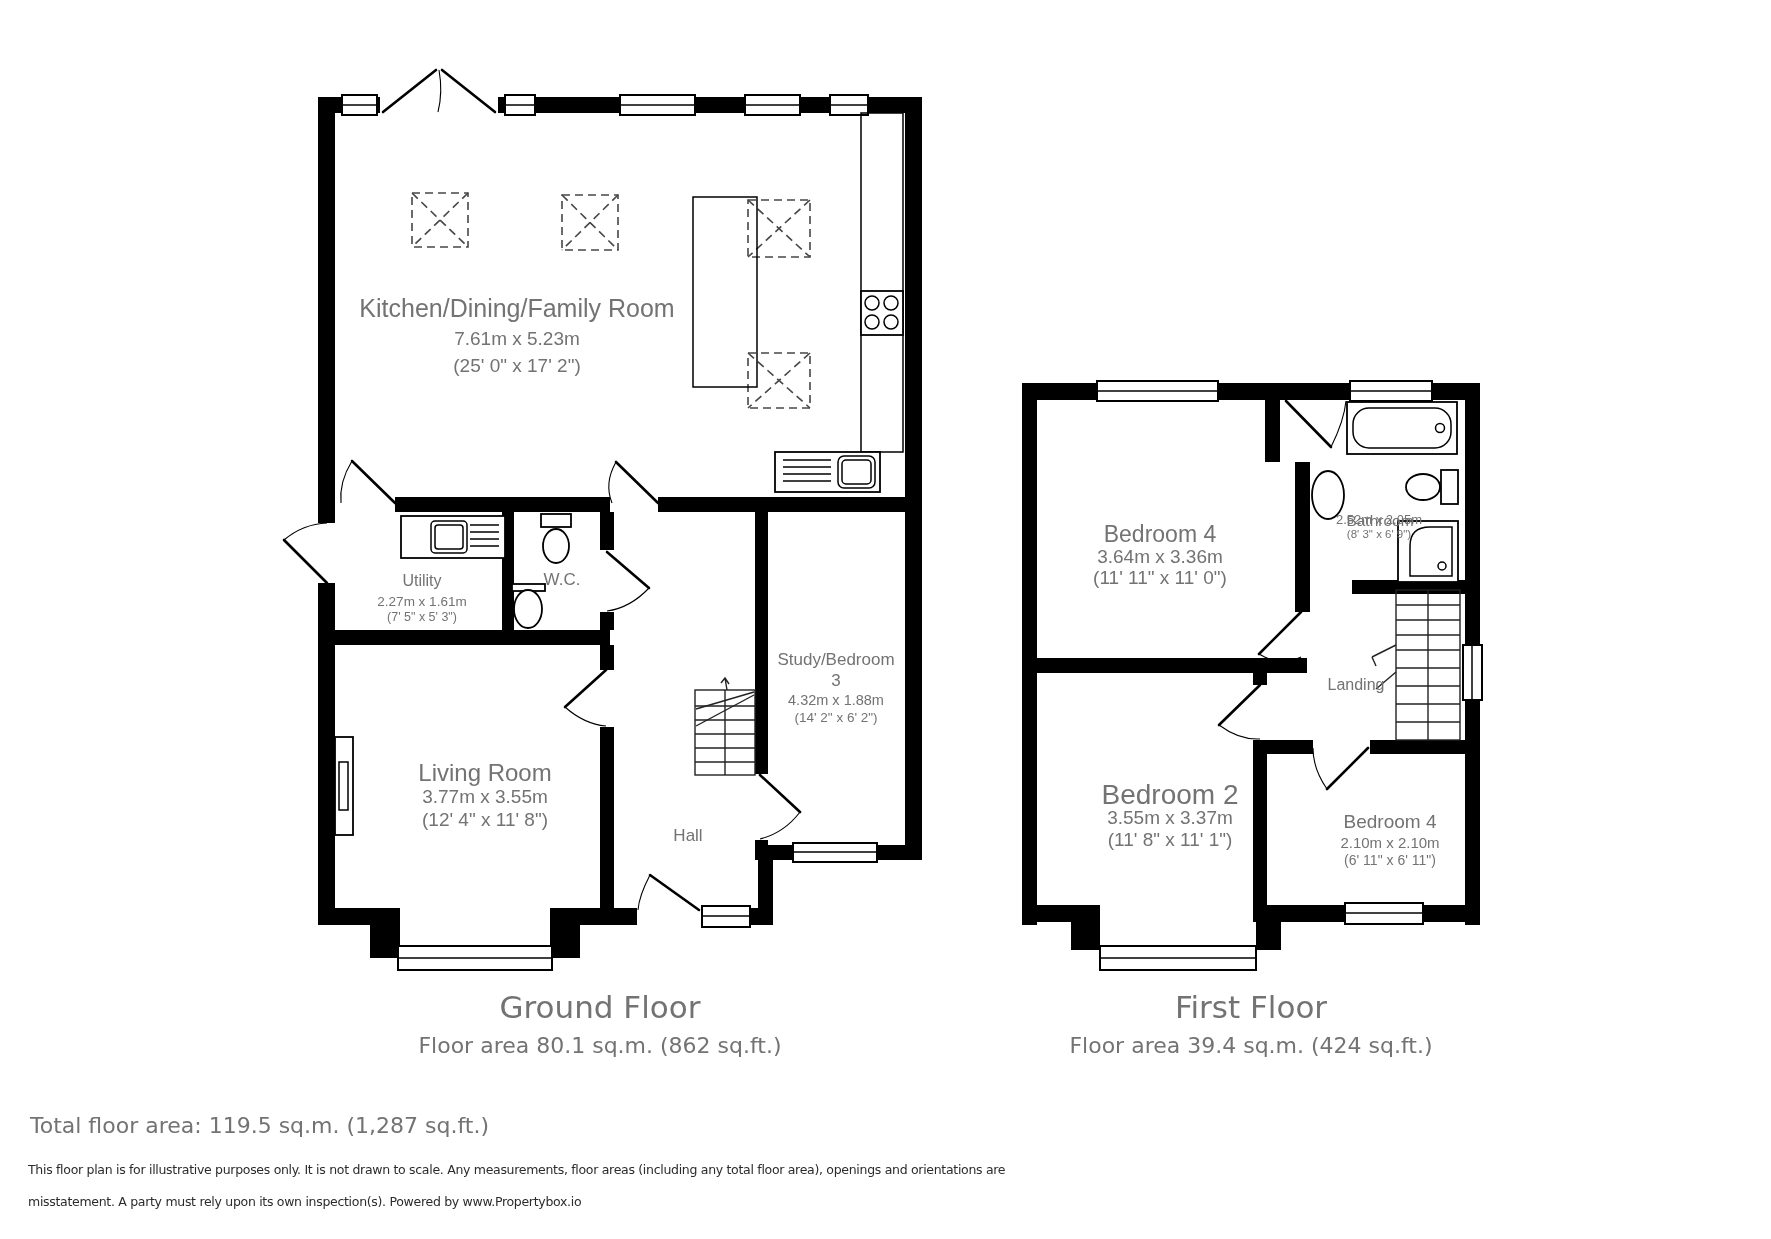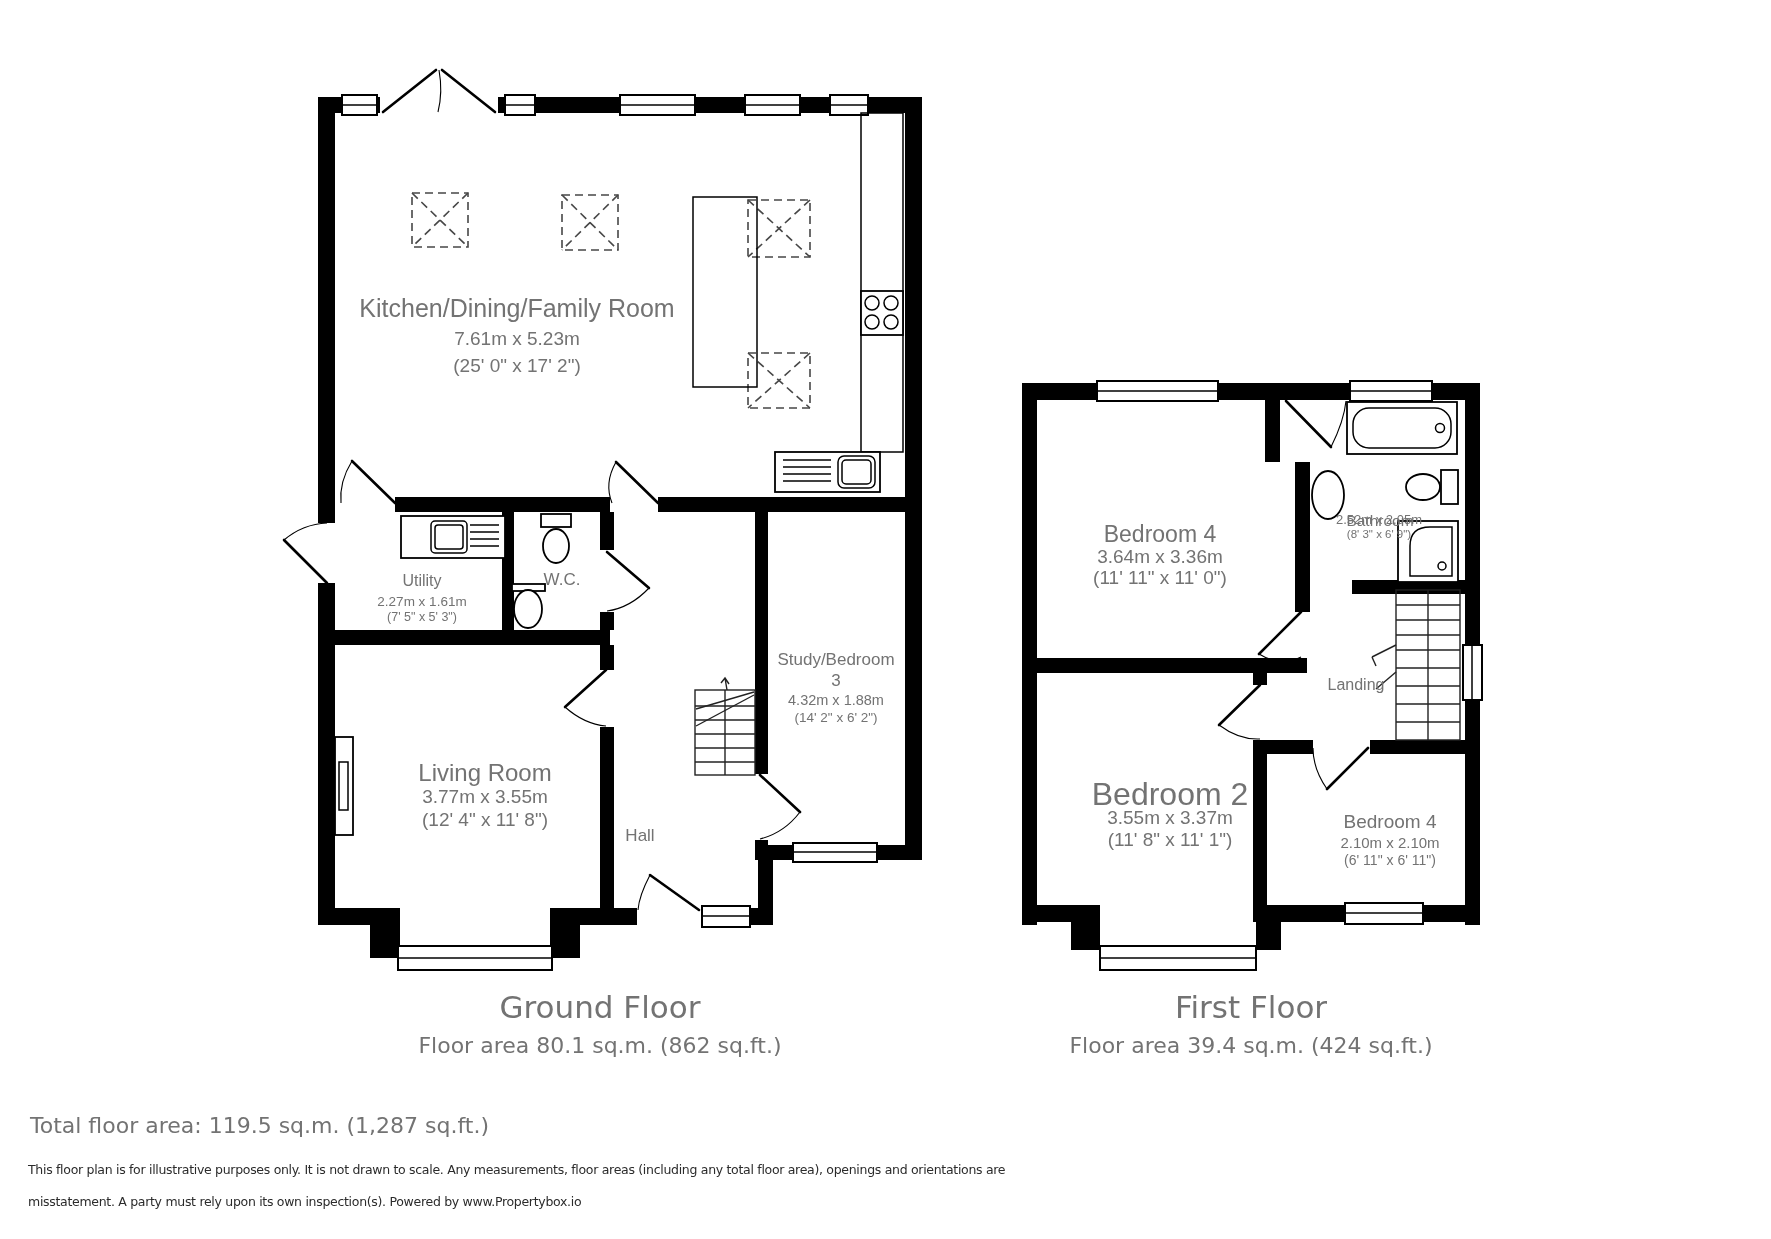--- a/index.html
+++ b/index.html
@@ -276,36 +276,36 @@
 
   <div class="lbl" style="left:485px;top:773px;font-size:24px;">Living Room</div>
   <div class="lbl" style="left:485px;top:797px;font-size:19px;">3.77m x 3.55m</div>
   <div class="lbl" style="left:485px;top:820px;font-size:19px;">(12' 4" x 11' 8")</div>
 
   <div class="lbl" style="left:836px;top:660px;font-size:17px;">Study/Bedroom</div>
   <div class="lbl" style="left:836px;top:681px;font-size:17px;">3</div>
   <div class="lbl" style="left:836px;top:701px;font-size:14.5px;">4.32m x 1.88m</div>
   <div class="lbl" style="left:836px;top:718px;font-size:13.5px;">(14' 2" x 6' 2")</div>
 
-  <div class="lbl" style="left:640px;top:836px;font-size:17px;">Hall</div>
+  <div class="lbl" style="left:688px;top:836px;font-size:17px;">Hall</div>
 
   <div class="lbl cap" style="left:600px;top:1007px;font-size:31px;">Ground Floor</div>
   <div class="lbl cap" style="left:600px;top:1046px;font-size:22px;">Floor area 80.1 sq.m. (862 sq.ft.)</div>
 
   <div class="lbl" style="left:1160px;top:534px;font-size:23px;">Bedroom 4</div>
   <div class="lbl" style="left:1160px;top:557px;font-size:19px;">3.64m x 3.36m</div>
   <div class="lbl" style="left:1160px;top:578px;font-size:19px;">(11' 11" x 11' 0")</div>
 
   <div class="lbl" style="left:1380px;top:521px;font-size:15.5px;">Bathroom</div>
   <div class="lbl" style="left:1379px;top:520px;font-size:13px;">2.52m x 2.05m</div>
   <div class="lbl" style="left:1379px;top:534px;font-size:11.5px;">(8' 3" x 6' 9")</div>
 
   <div class="lbl" style="left:1356px;top:685px;font-size:16px;">Landing</div>
 
-  <div class="lbl" style="left:1170px;top:795px;font-size:32px;">Bedroom 2</div>
+  <div class="lbl" style="left:1170px;top:795px;font-size:28px;">Bedroom 2</div>
   <div class="lbl" style="left:1170px;top:818px;font-size:19px;">3.55m x 3.37m</div>
   <div class="lbl" style="left:1170px;top:840px;font-size:19px;">(11' 8" x 11' 1")</div>
 
   <div class="lbl" style="left:1390px;top:822px;font-size:19px;">Bedroom 4</div>
   <div class="lbl" style="left:1390px;top:843px;font-size:15px;">2.10m x 2.10m</div>
   <div class="lbl" style="left:1390px;top:860px;font-size:14px;">(6' 11" x 6' 11")</div>
 
   <div class="lbl cap" style="left:1251px;top:1007px;font-size:31px;">First Floor</div>
   <div class="lbl cap" style="left:1251px;top:1046px;font-size:22px;">Floor area 39.4 sq.m. (424 sq.ft.)</div>
 

